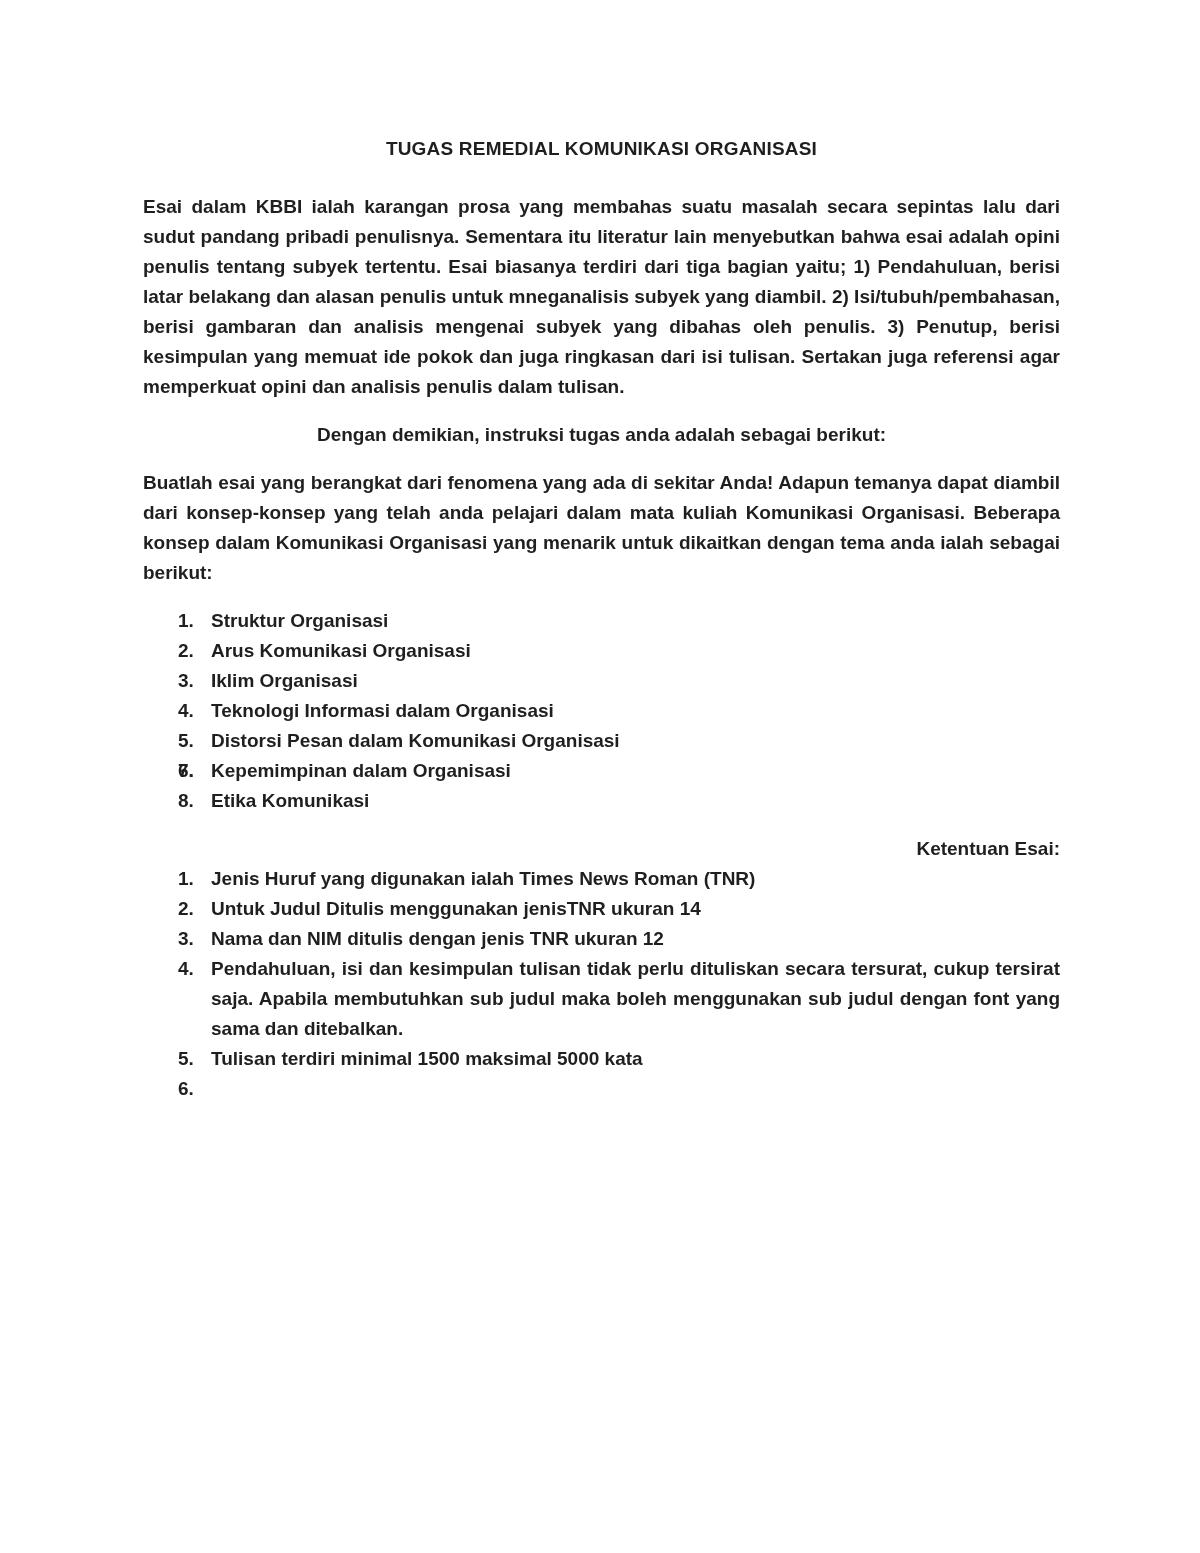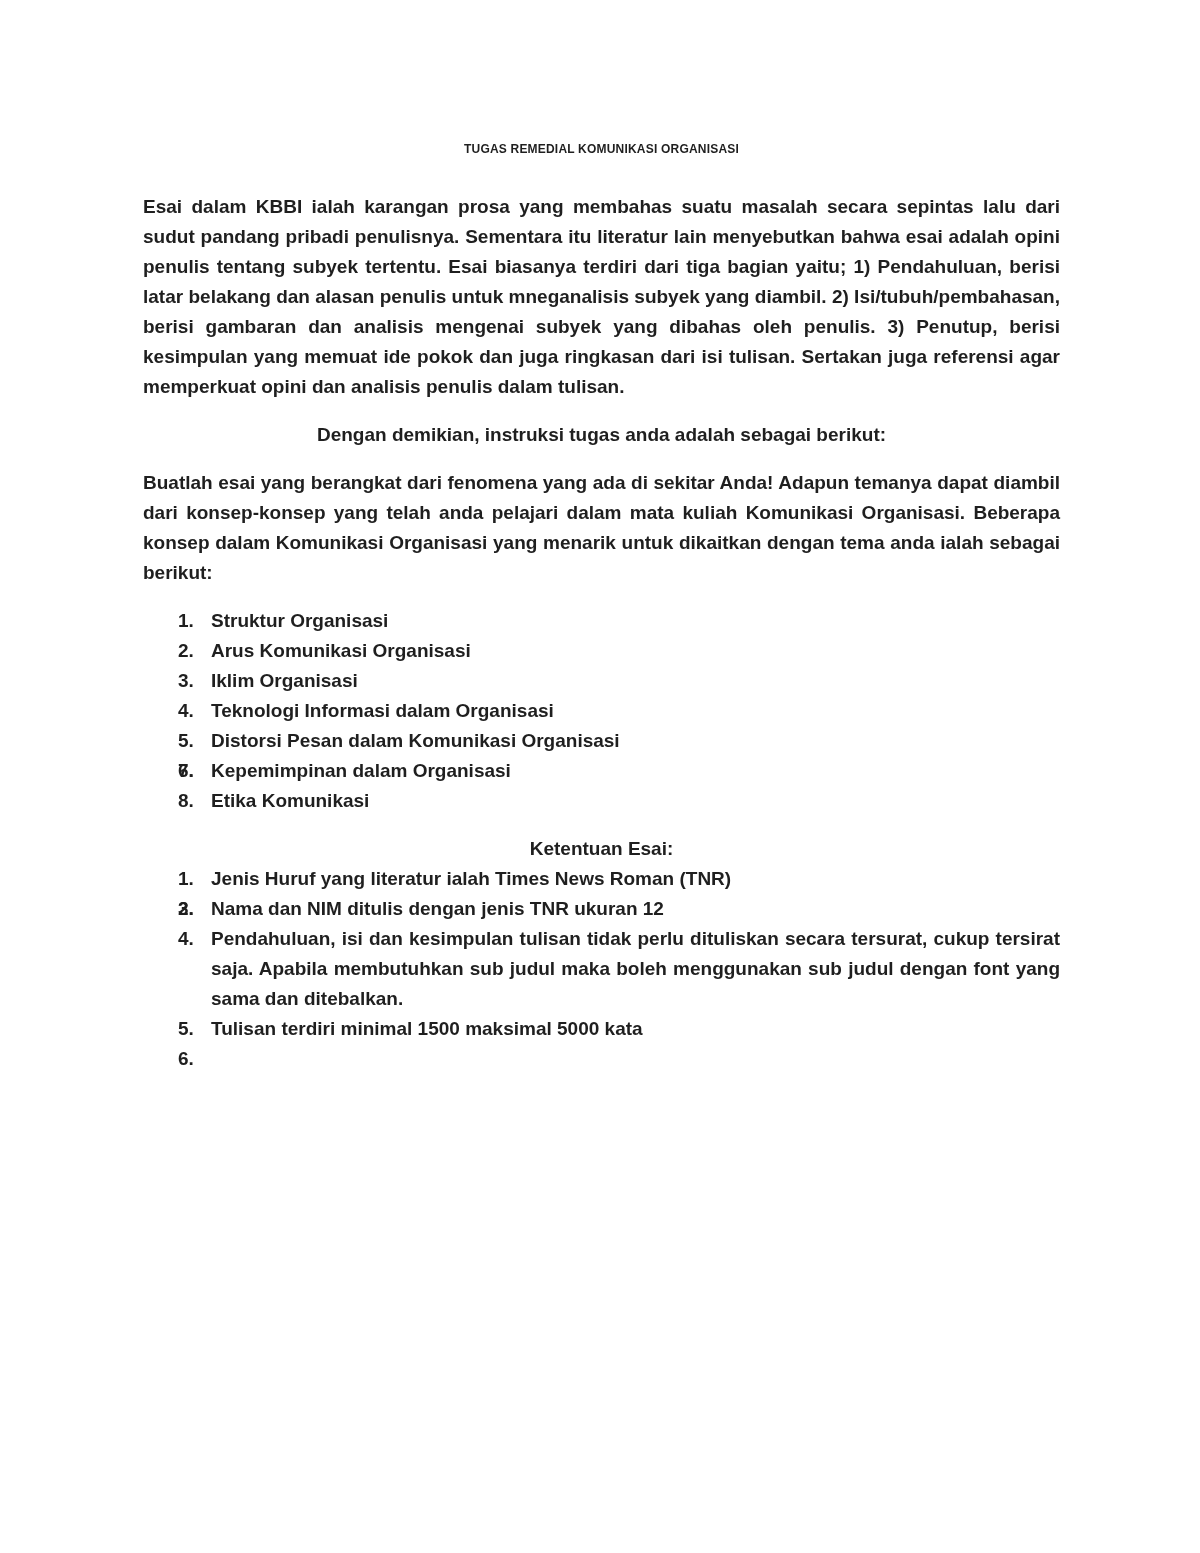--- a/index.html
+++ b/index.html
@@ -16,21 +16,21 @@
     padding: 134px 140px 60px 143px;
     font-family: "Liberation Sans", sans-serif;
     font-weight: 700;
     font-size: 19px;
     line-height: 30px;
     color: #1f1f1f;
     overflow: hidden;
   }
   .doc-title {
     text-align: center;
-    font-size: 12px;
+    font-size: 19px;
     letter-spacing: 0.2px;
     margin: 0 0 28px 0;
   }
   .par {
     text-align: justify;
     margin: 0 0 18px 0;
   }
   .par-plain {
     text-align: center;
     margin: 0 0 18px 0;
@@ -48,21 +48,21 @@
   ol.num-list > li .li-num {
     position: absolute;
     left: 0;
     top: 0;
   }
   .concepts-gap {
     margin-bottom: 20px;
   }
   .section-heading {
     margin: 0;
-    text-align: center;
+    text-align: right;
   }
 </style>
 </head>
 <body>
 
 <div class="page">
 
   <h1 class="doc-title">TUGAS REMEDIAL KOMUNIKASI ORGANISASI</h1>
 
   <p class="par">Esai dalam KBBI ialah karangan prosa yang membahas suatu masalah secara sepintas lalu dari sudut pandang pribadi penulisnya. Sementara itu literatur lain menyebutkan bahwa esai adalah opini penulis tentang subyek tertentu. Esai biasanya terdiri dari tiga bagian yaitu; 1) Pendahuluan, berisi latar belakang dan alasan penulis untuk mneganalisis subyek yang diambil. 2) Isi/tubuh/pembahasan, berisi gambaran dan analisis mengenai subyek yang dibahas oleh penulis. 3) Penutup, berisi kesimpulan yang memuat ide pokok dan juga ringkasan dari isi tulisan. Sertakan juga referensi agar memperkuat opini dan analisis penulis dalam tulisan.</p>
@@ -103,24 +103,25 @@
       <span class="li-num">8.</span>
       <span class="li-text">Etika Komunikasi</span>
     </li>
   </ol>
 
   <p class="section-heading">Ketentuan Esai:</p>
 
   <ol class="num-list">
     <li>
       <span class="li-num">1.</span>
-      <span class="li-text">Jenis Huruf yang literatur ialah Times News Roman (TNR)</span>
+      <span class="li-text">Jenis Huruf yang digunakan ialah Times News Roman (TNR)</span>
     </li>
     <li>
       <span class="li-num">2.</span>
+      <span class="li-text">Untuk Judul Ditulis menggunakan jenisTNR ukuran 14</span>
     </li>
     <li>
       <span class="li-num">3.</span>
       <span class="li-text">Nama dan NIM ditulis dengan jenis TNR  ukuran 12</span>
     </li>
     <li>
       <span class="li-num">4.</span>
       <span class="li-text">Pendahuluan, isi dan kesimpulan tulisan tidak perlu dituliskan secara tersurat, cukup tersirat saja. Apabila membutuhkan sub judul maka boleh menggunakan sub judul dengan font yang sama dan ditebalkan.</span>
     </li>
     <li>

